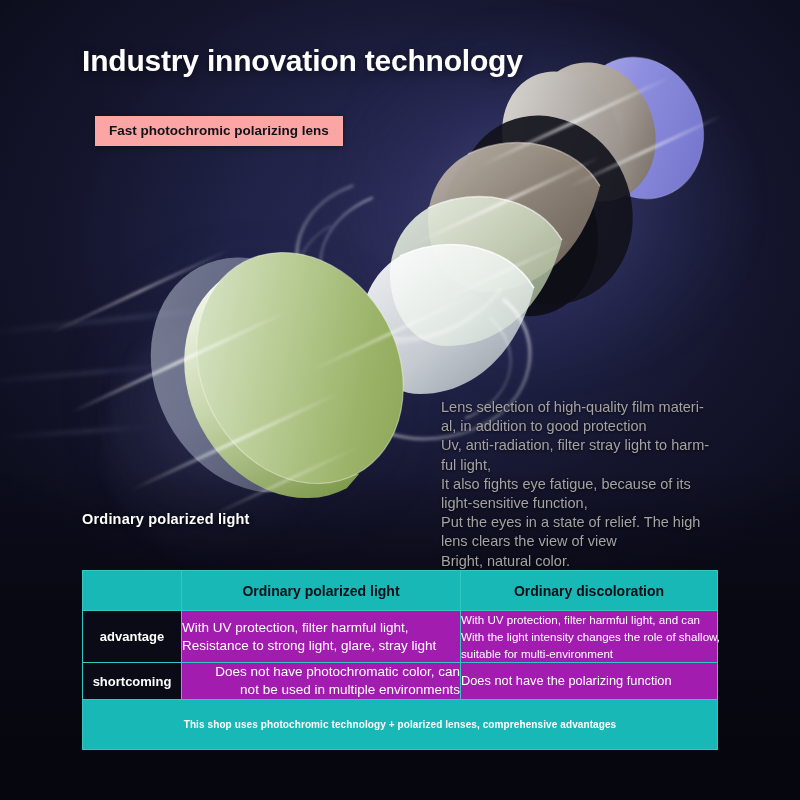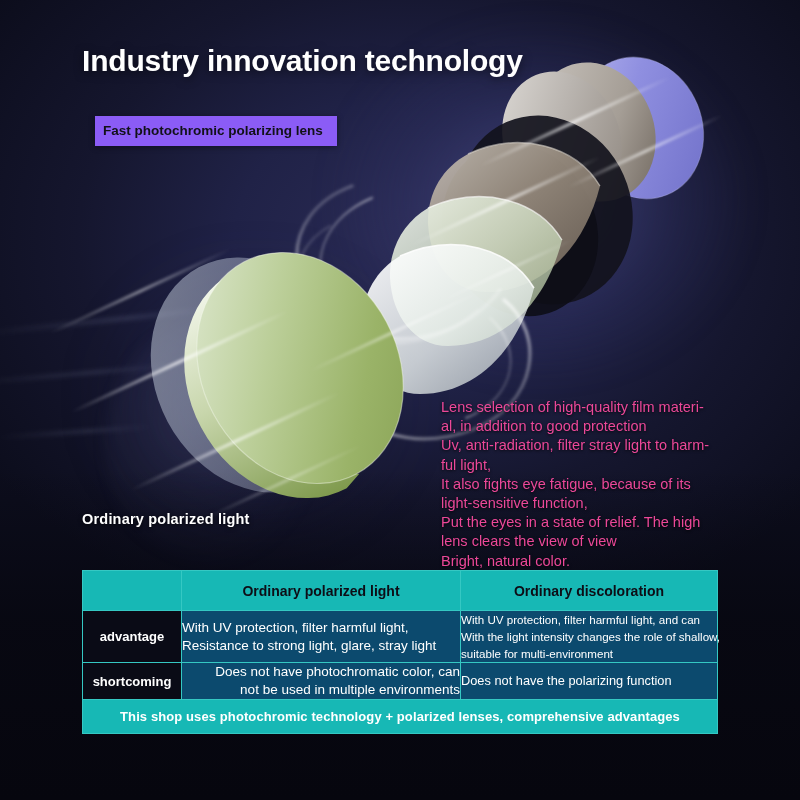--- a/index.html
+++ b/index.html
@@ -47,38 +47,38 @@
   
   .title{
     position:absolute;left:82px;top:44px;
     font-size:30px;font-weight:bold;color:#ffffff;
     letter-spacing:-.2px;
     text-shadow:0 2px 10px rgba(0,0,0,.55);
     white-space:nowrap;
   }
   .badge{
     position:absolute;left:95px;top:116px;
-    background:#8b5cf6;color:#111118;
+    background:#fca5a5;color:#111118;
     font-size:13.5px;font-weight:bold;
-    padding:7px 14px 8px 8px;
+    padding:7px 14px 8px 14px;
     white-space:nowrap;
     box-shadow:0 1px 6px rgba(0,0,0,.4);
   }
   .lens-caption{
     position:absolute;left:82px;top:511px;
     font-size:14.5px;font-weight:bold;color:#ffffff;
     letter-spacing:.2px;
     text-shadow:0 1px 4px rgba(0,0,0,.8);
     white-space:nowrap;
   }
 
   
   .body-copy{
     position:absolute;left:441px;top:398px;width:320px;
-    font-size:14.5px;line-height:19.2px;color:#ec4899;
+    font-size:14.5px;line-height:19.2px;color:#a3a3a3;
     text-shadow:0 1px 3px rgba(0,0,0,.85);
   }
   .body-copy div{white-space:nowrap;}
 
   
   .lens-svg{position:absolute;left:0;top:0;pointer-events:none;}
 
   
   .cmp-table{
     position:absolute;left:82px;top:570px;width:636px;
@@ -100,35 +100,35 @@
   .th-blank{background:#17b8b5;}
   .rowlabel{
     background:#0a0b16;
     color:#ffffff;
     font-size:13px;font-weight:bold;
     text-align:center;
     padding:6px 4px;
     margin-left:22px;
   }
   .cell{
-    background:#0c4a6e;
+    background:#a21caf;
     color:#ffffff;
     padding:8px 10px;
   }
   .cell .ln{display:block;white-space:nowrap;}
   .cell-a{font-size:13.5px;line-height:18px;}
   .cell-b{font-size:11.6px;line-height:17px;}
   .cell-c{font-size:13.5px;line-height:18px;text-align:right;}
   .cell-d{font-size:12.8px;line-height:18px;margin-top:16px;}
   .footer-cell{
     background:#17b8b5;
-    height:34px;
+    height:50px;
     text-align:center;
     color:#ffffff;
-    font-size:13px;font-weight:bold;
+    font-size:10px;font-weight:bold;
     letter-spacing:.1px;
   }
   .c0{width:99px;}
   .c1{width:279px;}
   .c2{width:257px;}
 </style>
 </head>
 <body>
 
 <div id="page">

